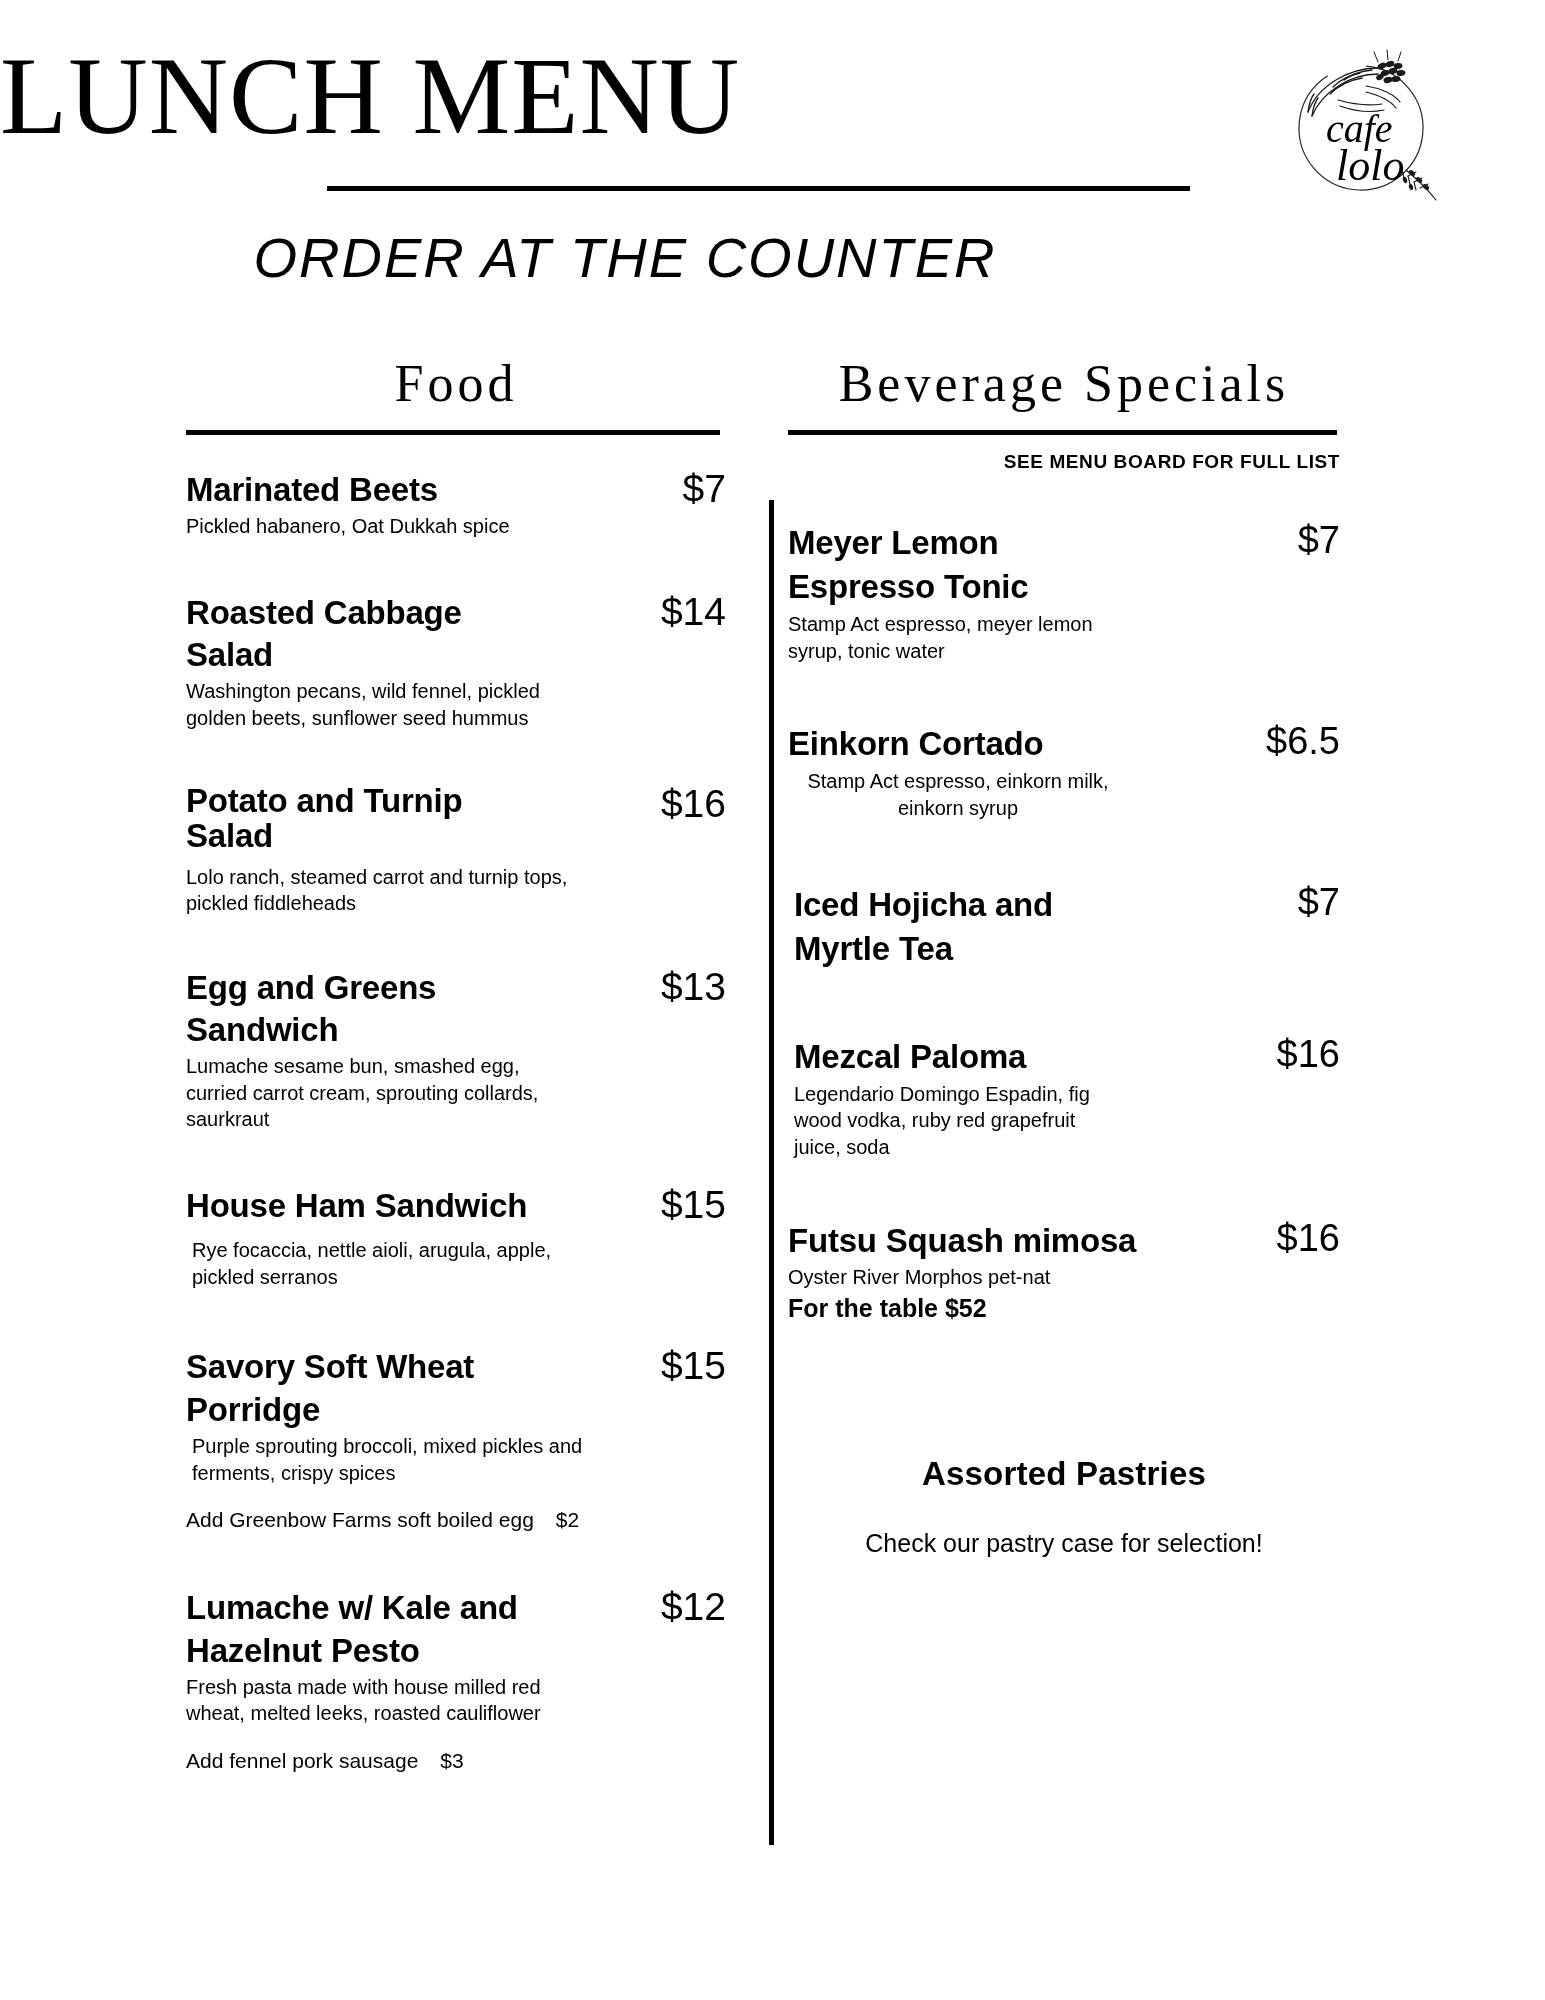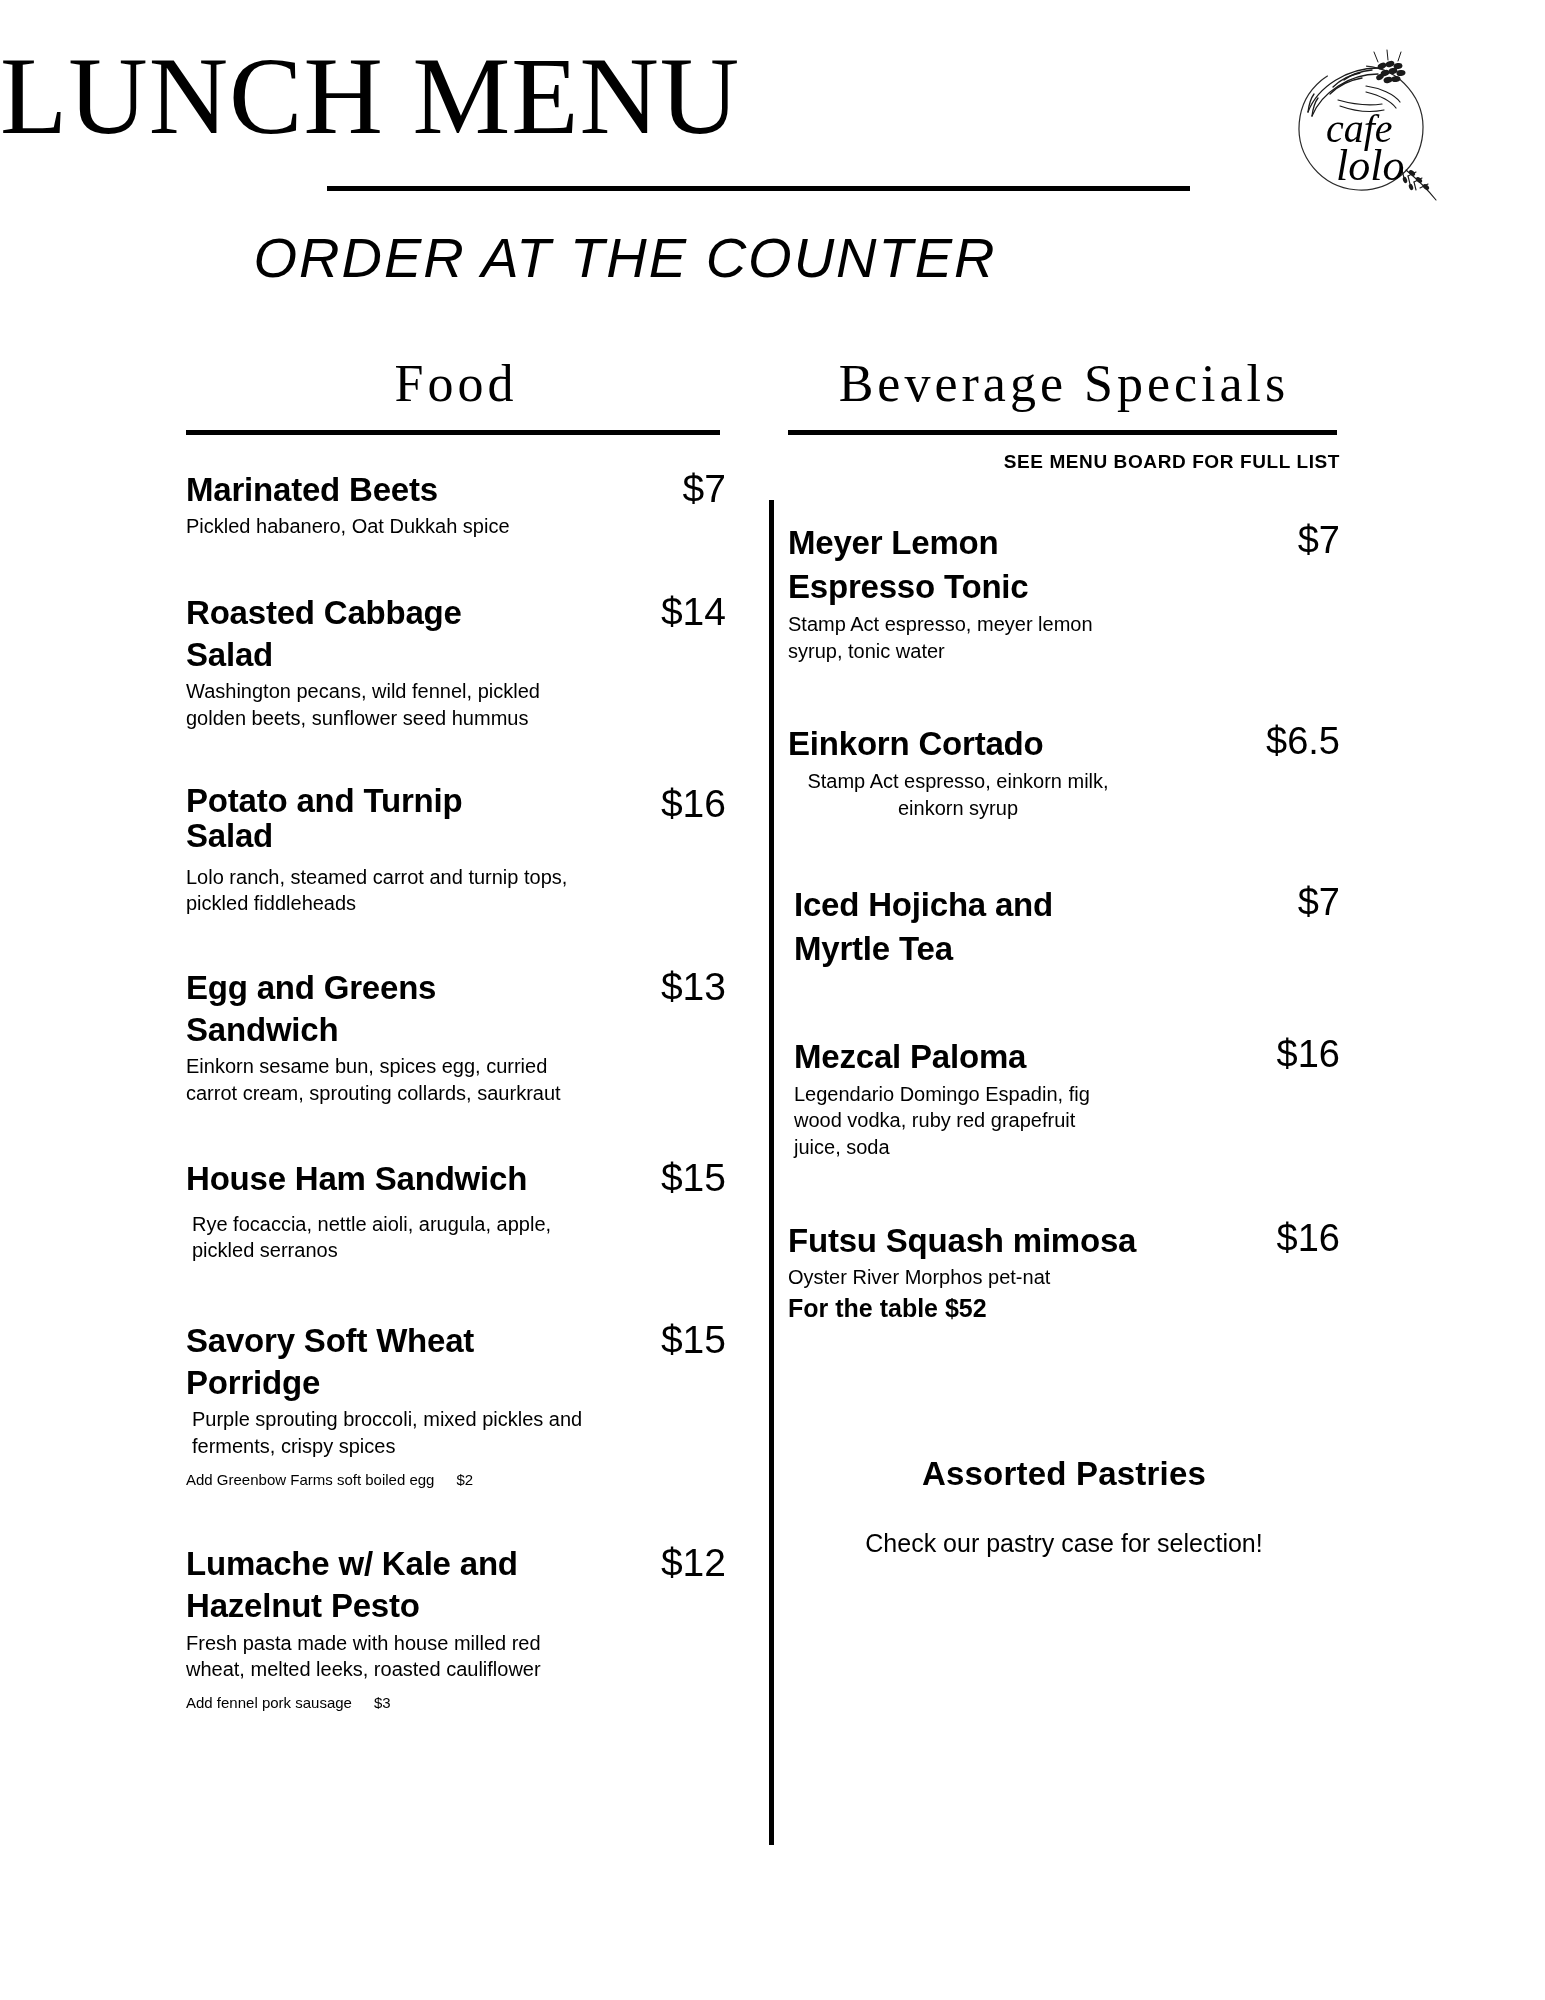--- a/index.html
+++ b/index.html
@@ -138,23 +138,23 @@
   }
   .item-desc {
     font-weight: 300;
     font-size: 20px;
     line-height: 1.33;
     margin-top: 2px;
     max-width: 410px;
   }
   .item-addon {
     font-weight: 300;
-    font-size: 15px;
+    font-size: 21px;
     line-height: 1.3;
-    margin-top: 10px;
+    margin-top: 20px;
   }
   .item-addon .addon-price { margin-left: 22px; }
   .item-note {
     font-weight: bold;
     font-size: 25px;
     line-height: 1.3;
     margin-top: 1px;
   }
 
   
@@ -287,21 +287,21 @@
         <div class="item-price">$16</div>
       </div>
       <div class="item-desc" style="margin-top:10px;">Lolo ranch, steamed carrot and turnip tops, pickled fiddleheads</div>
     </div>
 
     <div class="item" style="margin-top:50px;">
       <div class="item-row">
         <div class="item-name">Egg and Greens Sandwich</div>
         <div class="item-price">$13</div>
       </div>
-      <div class="item-desc">Einkorn sesame bun, spices egg, curried carrot cream, sprouting collards, saurkraut</div>
+      <div class="item-desc">Lumache sesame bun, smashed egg, curried carrot cream, sprouting collards, saurkraut</div>
     </div>
 
     <div class="item" style="margin-top:52px;">
       <div class="item-row">
         <div class="item-name" style="max-width:430px;">House Ham Sandwich</div>
         <div class="item-price">$15</div>
       </div>
       <div class="item-desc indent-1" style="margin-top:10px;">Rye focaccia, nettle aioli, arugula, apple, pickled serranos</div>
     </div>
 

